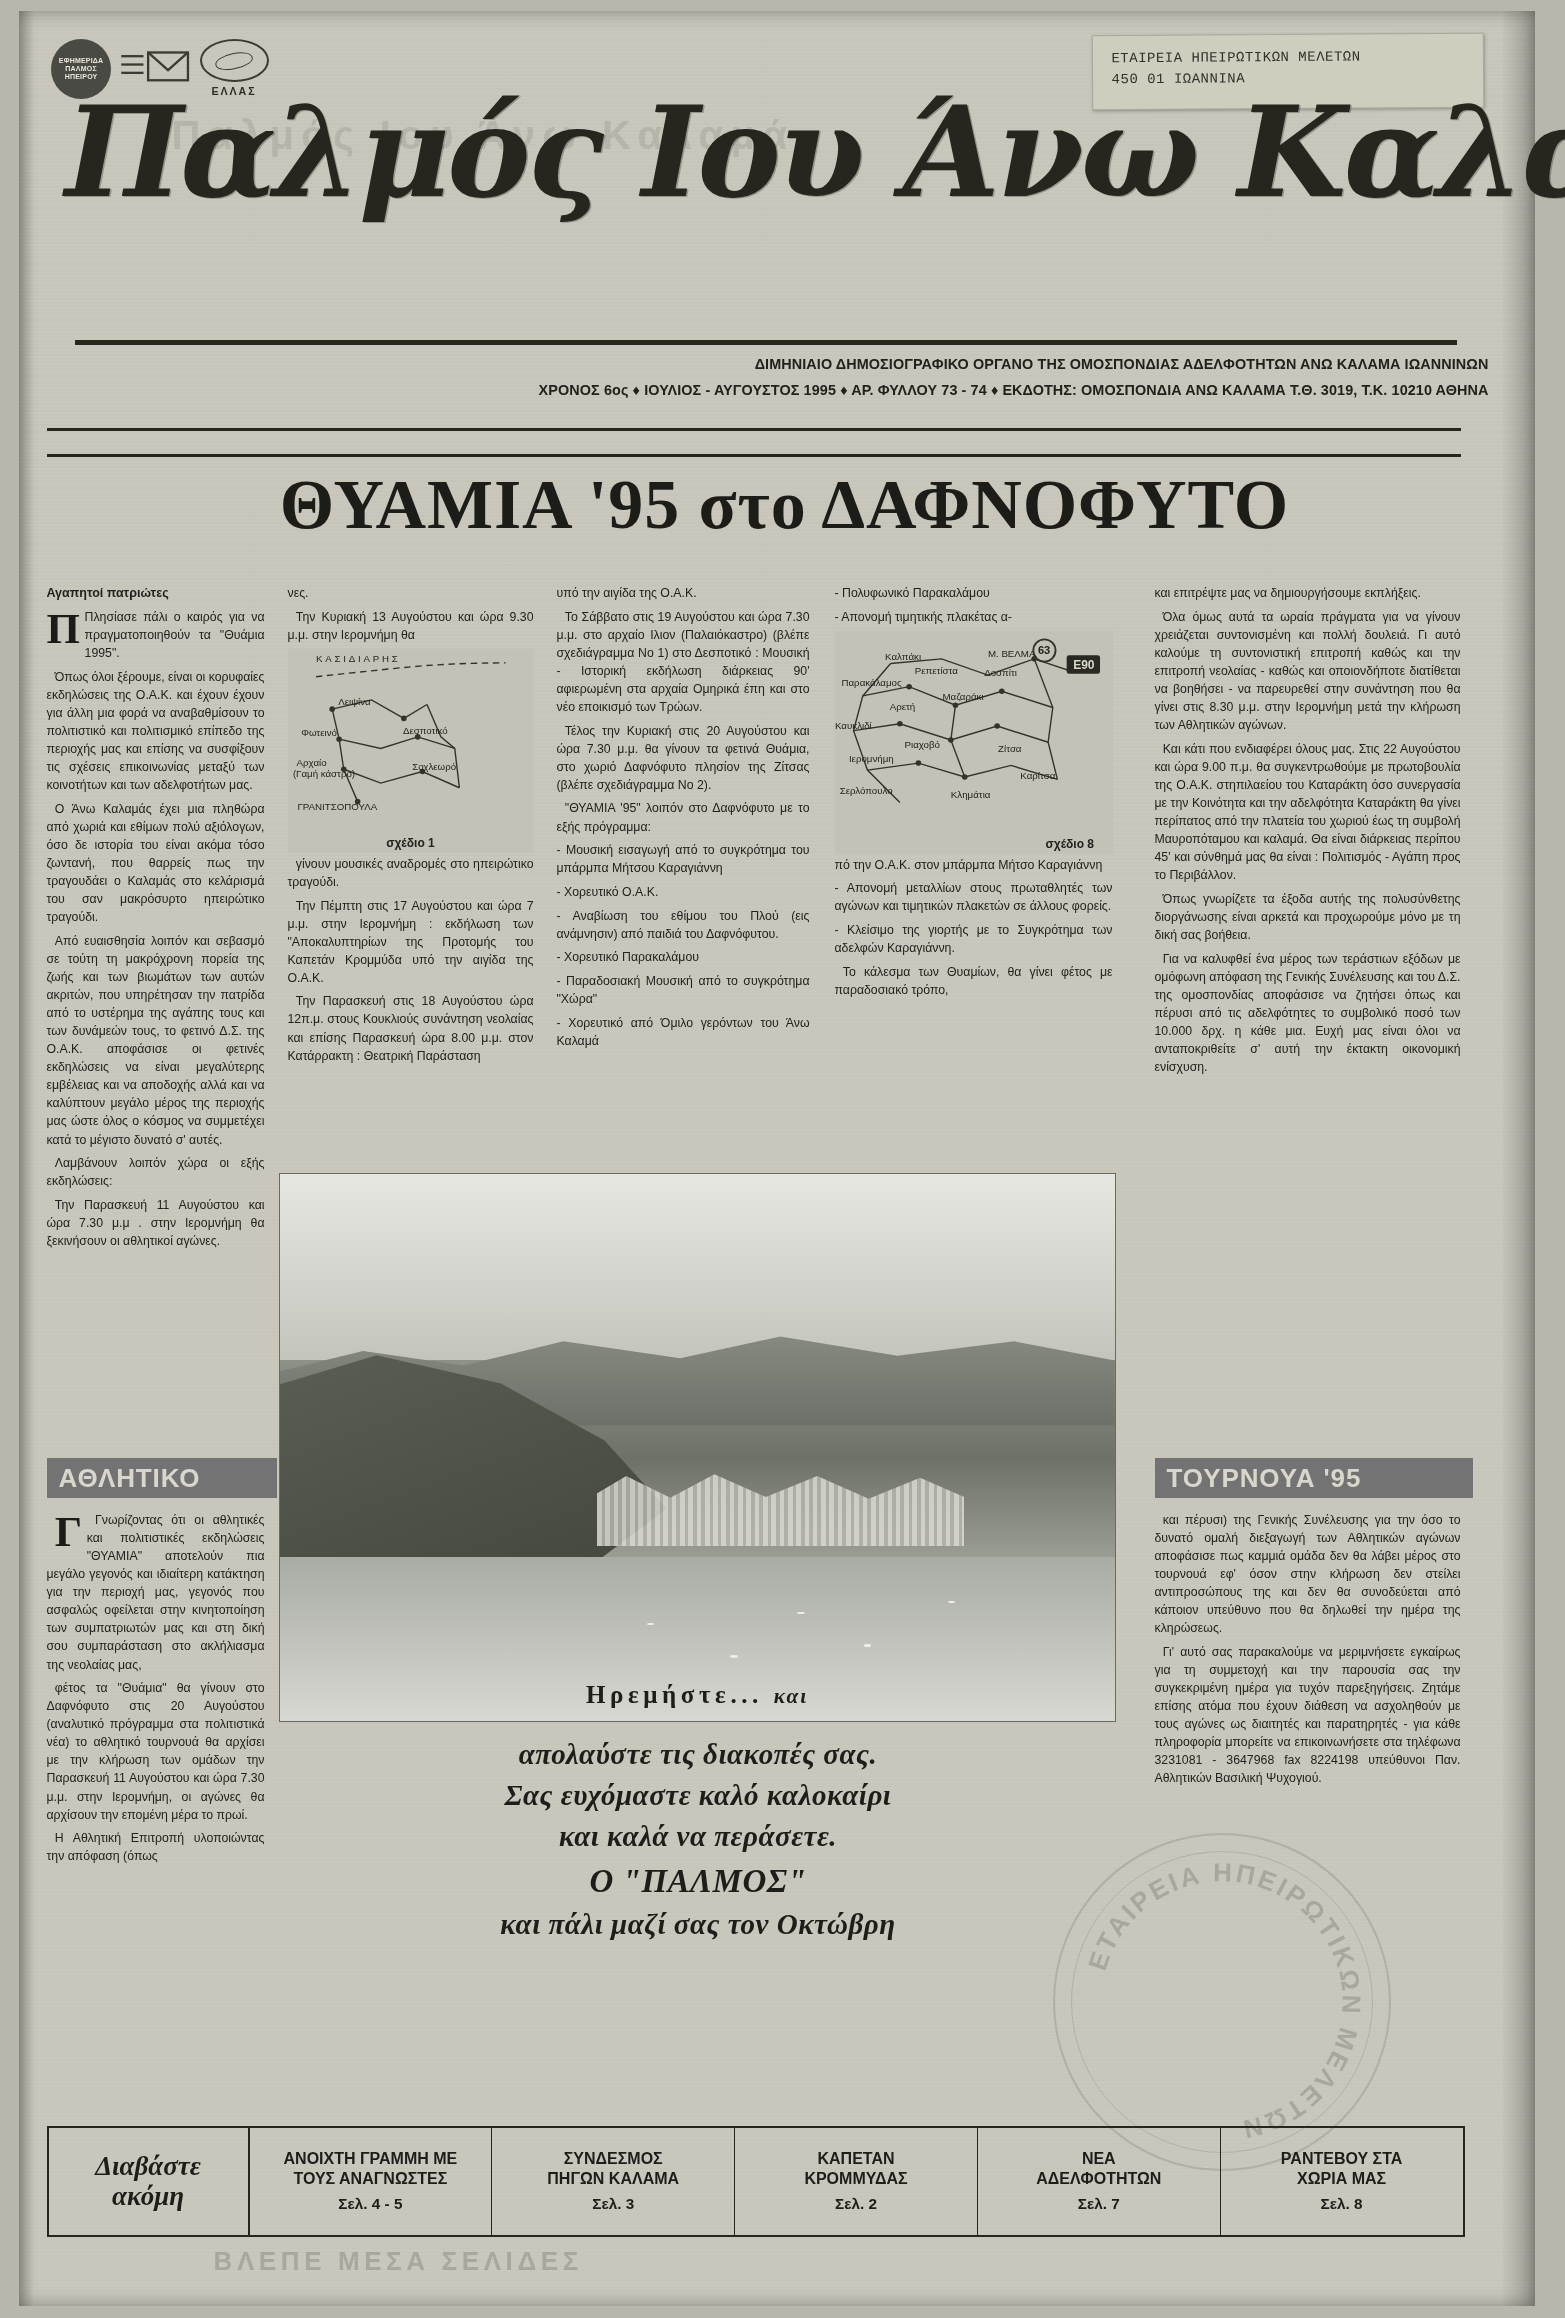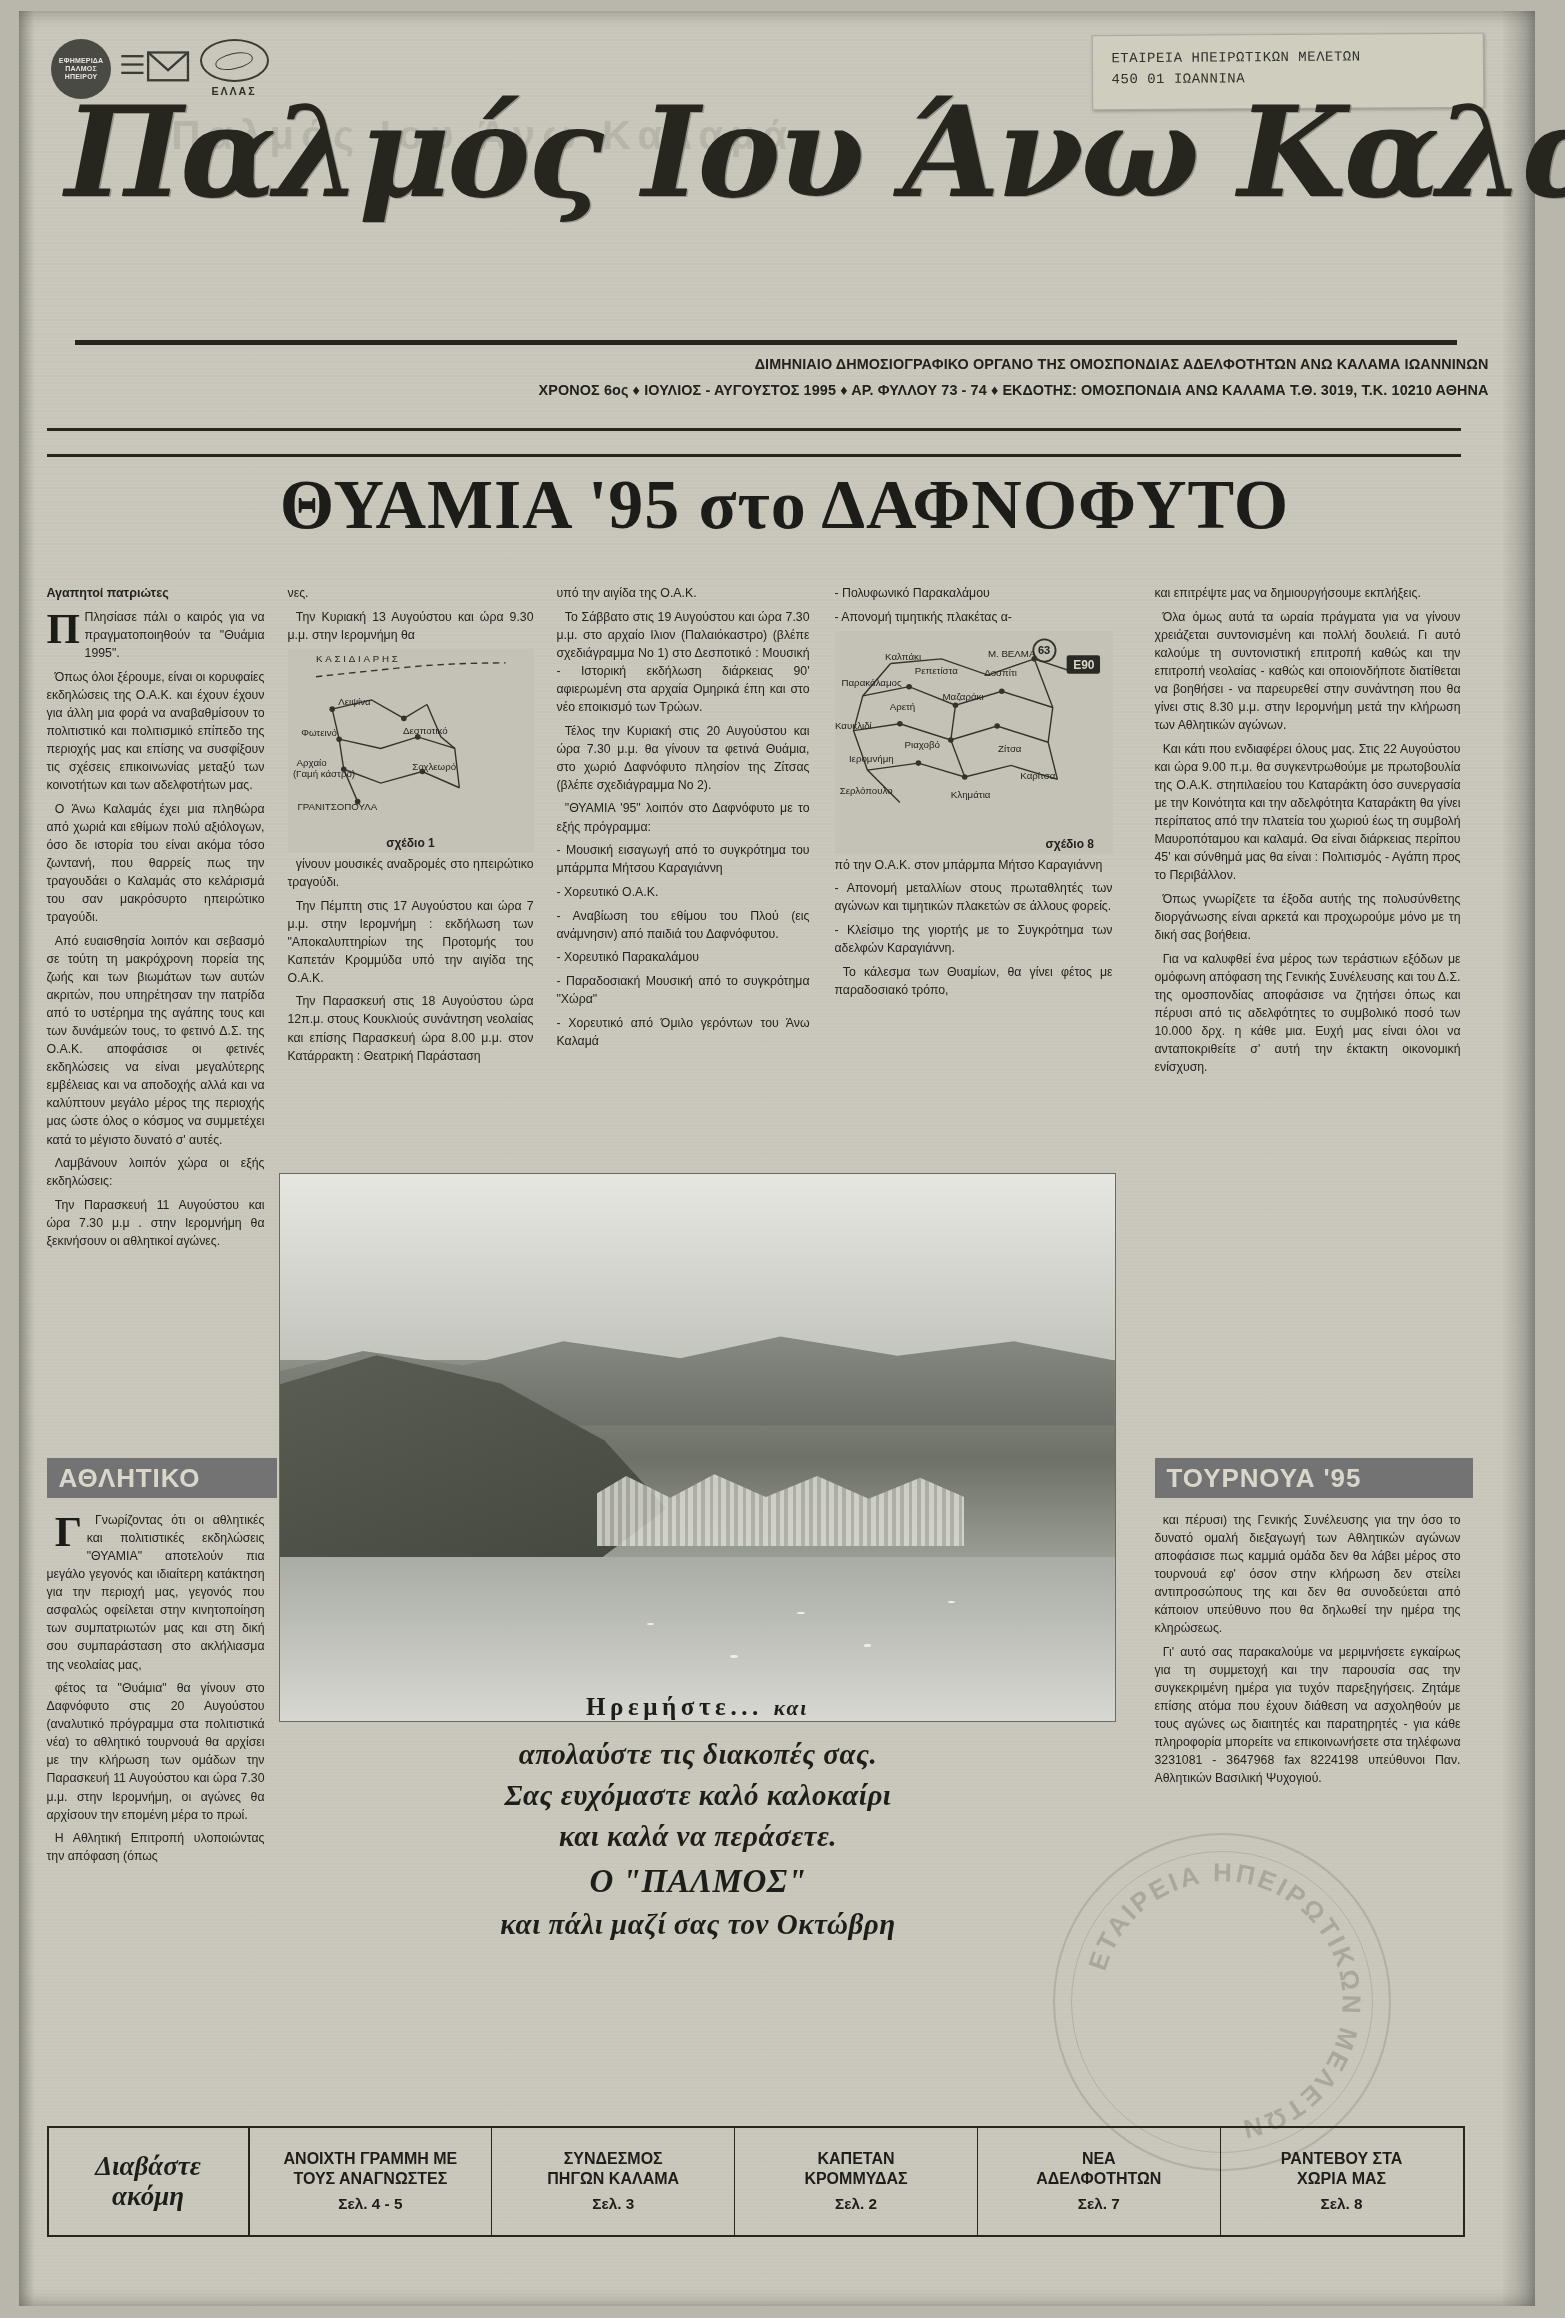--- a/index.html
+++ b/index.html
@@ -269,20 +269,21 @@
   .photo .cap {
     position: absolute;
     left: 0; bottom: 0;
     width: 100%;
     text-align: center;
     font-family: "Liberation Serif", serif;
     font-size: 25px;
     font-weight: bold;
     letter-spacing: 4.6px;
     color: #1d1d19;
+    padding-bottom: 12px;
   }
   .photo .cap em { font-style: italic; font-size: 21.3px; letter-spacing: 1.9px;}
 
   .ad-text {
     position: absolute;
     left: 260px;
     top: 1723px;
     width: 839px;
     text-align: center;
     font-family: "Liberation Serif", serif;
@@ -641,20 +642,21 @@
       <svg class="wm-text" viewBox="0 0 720 720" style="font-size:44px">
         <defs>
             <path id="wmcircle" d="M100,360 a260,260 0 1,1 520,0 a260,260 0 1,1 -520,0"></path>
           </defs>
         <text font-family="Liberation Sans, sans-serif" font-size="56" font-weight="bold" fill="rgba(55,55,48,0.40)" letter-spacing="6">
           <textPath href="#wmcircle" startOffset="4%">ΕΤΑΙΡΕΙΑ ΗΠΕΙΡΩΤΙΚΩΝ ΜΕΛΕΤΩΝ</textPath>
         </text>
       </svg>
     </div>
 
+    <div class="ghost-bottom">ΒΛΕΠΕ ΜΕΣΑ ΣΕΛΙΔΕΣ</div>
 
     <div class="index">
       <div class="readmore">
         <span>Διαβάστε</span>
         <span>ακόμη</span>
       </div>
       <div class="cell">
         <span>ΑΝΟΙΧΤΗ ΓΡΑΜΜΗ ΜΕ</span>
         <span>ΤΟΥΣ ΑΝΑΓΝΩΣΤΕΣ</span>
         <span class="pg">Σελ. 4 - 5</span>

